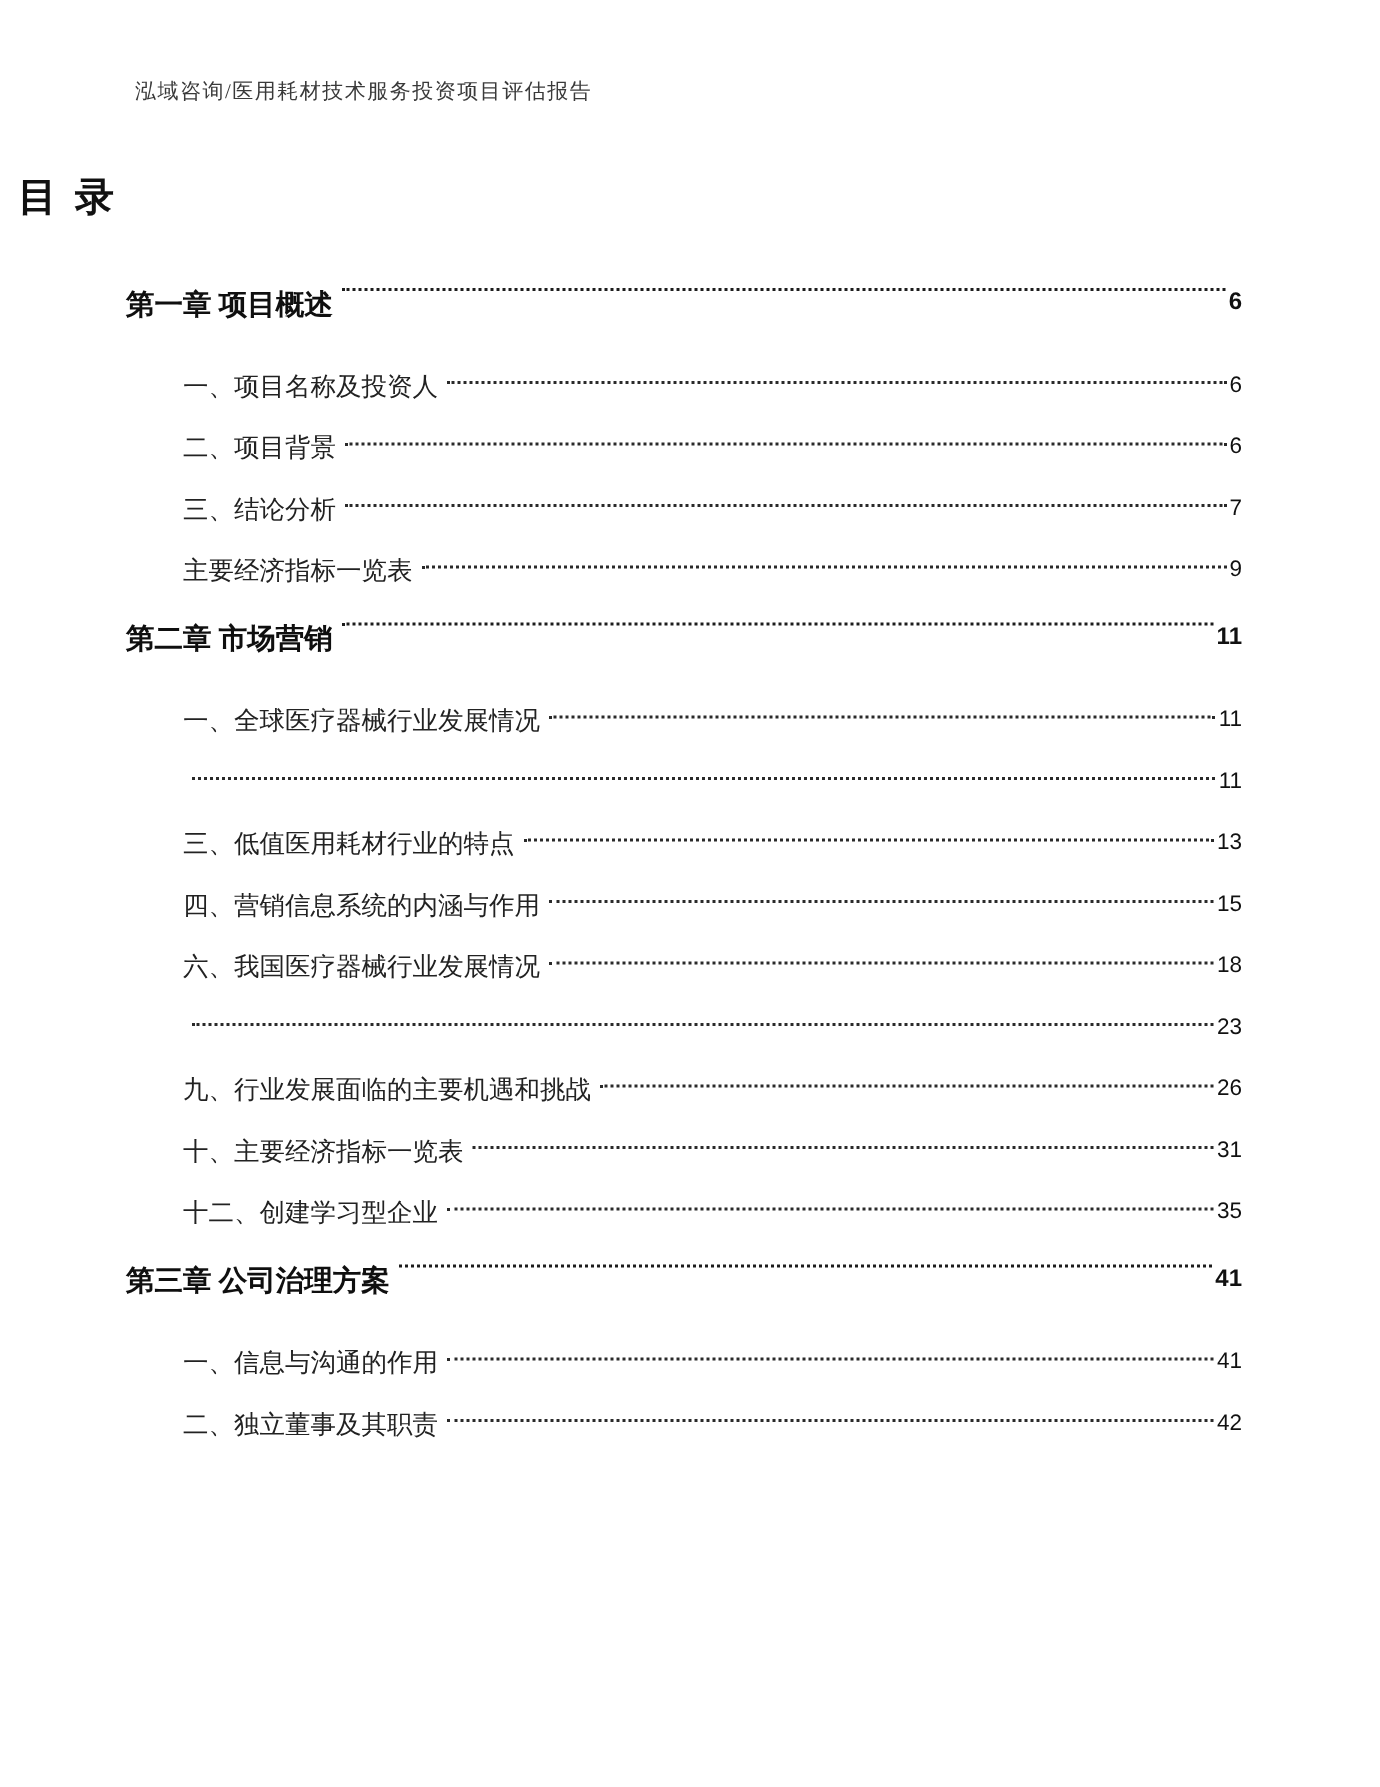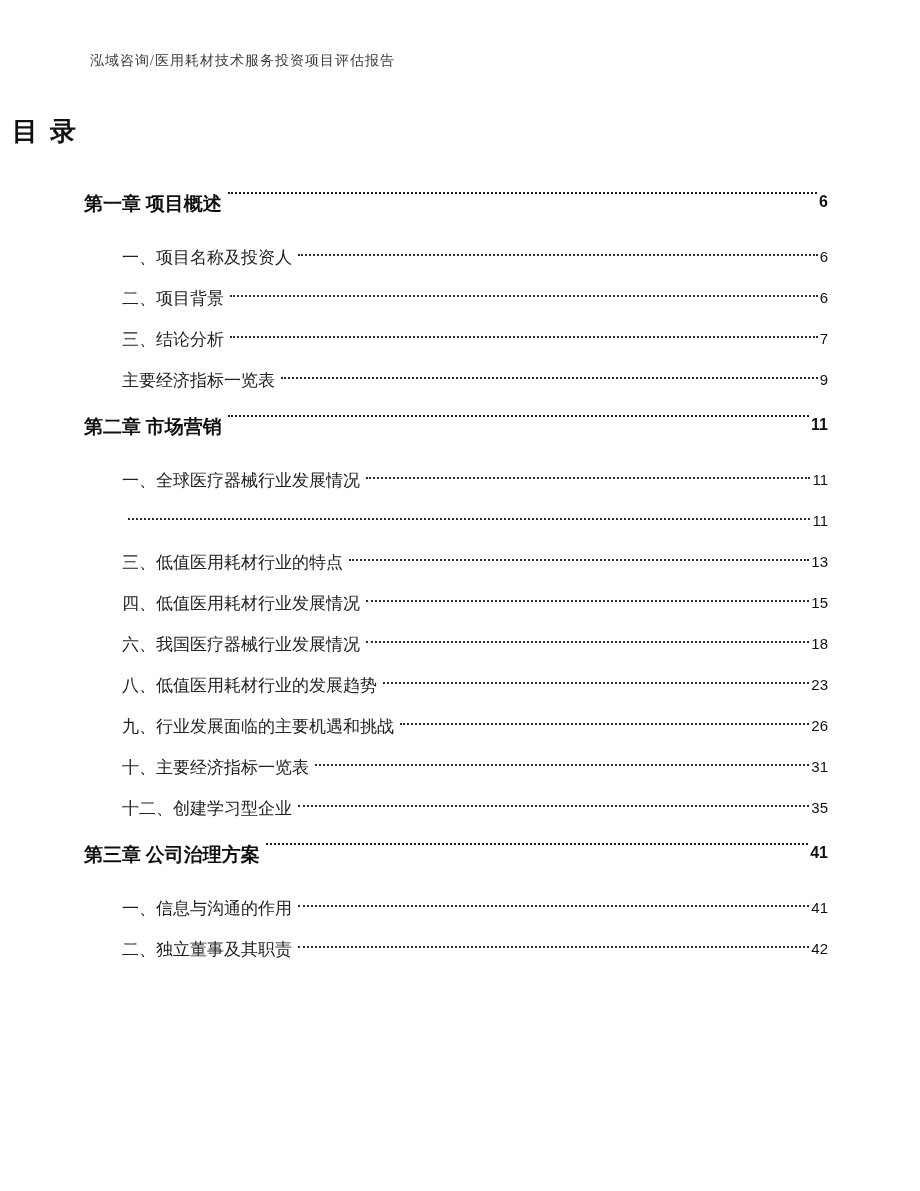--- a/index.html
+++ b/index.html
@@ -145,35 +145,34 @@
     <span class="page-num">11</span>
   </div>
 
   <div class="item-row">
     <span class="entry-label">三、低值医用耗材行业的特点</span>
     <span class="leader"></span>
     <span class="page-num">13</span>
   </div>
 
   <div class="item-row">
-    <span class="entry-label">四、低值医用耗材行业发展情况</span>
+    <span class="entry-label">四、营销信息系统的内涵与作用</span>
     <span class="leader"></span>
     <span class="page-num">15</span>
   </div>
 
 
   <div class="item-row">
     <span class="entry-label">六、我国医疗器械行业发展情况</span>
     <span class="leader"></span>
     <span class="page-num">18</span>
   </div>
 
 
   <div class="item-row">
-    <span class="entry-label">八、低值医用耗材行业的发展趋势</span>
     <span class="leader"></span>
     <span class="page-num">23</span>
   </div>
 
   <div class="item-row">
     <span class="entry-label">九、行业发展面临的主要机遇和挑战</span>
     <span class="leader"></span>
     <span class="page-num">26</span>
   </div>
 

